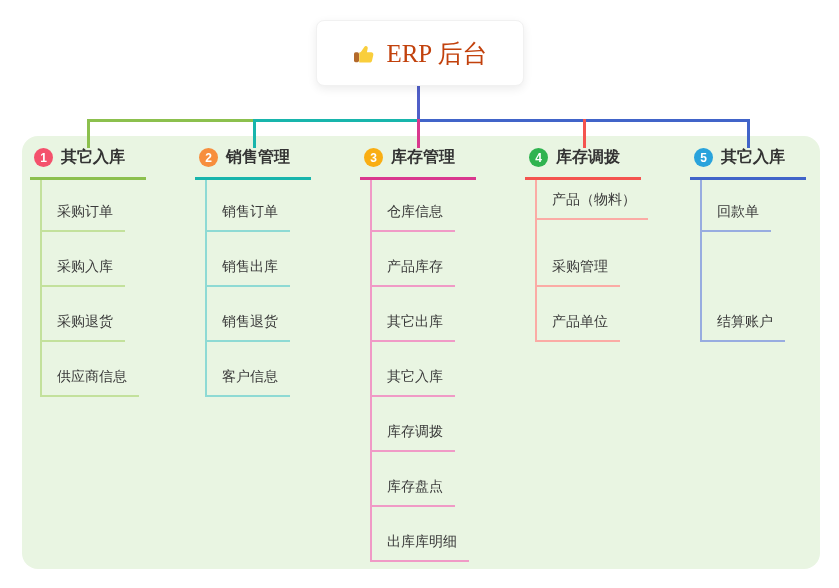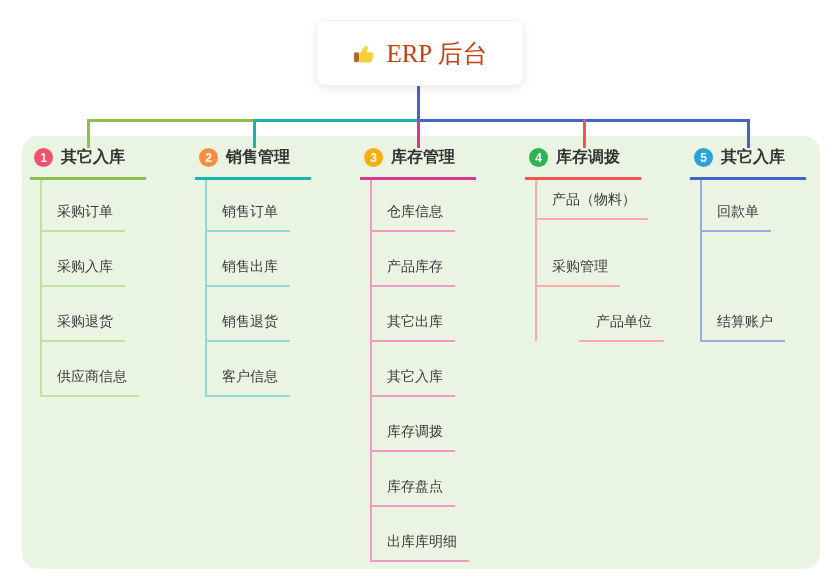--- a/index.html
+++ b/index.html
@@ -96,19 +96,19 @@
           <span class="badge" style="background: rgb(247, 142, 61);">2</span>
           <span>销售管理</span>
         </div><div class="child-trunk" style="left: 10px; top: 35px; height: 216px; background: rgb(142, 218, 212);"></div><div class="child" style="top: 58px; border-bottom-color: rgb(142, 218, 212);">销售订单</div><div class="child" style="top: 113px; border-bottom-color: rgb(142, 218, 212);">销售出库</div><div class="child" style="top: 168px; border-bottom-color: rgb(142, 218, 212);">销售退货</div><div class="child" style="top: 223px; border-bottom-color: rgb(142, 218, 212);">客户信息</div></div>
       <div class="branch" style="left: 360px;"><div class="branch-title" style="border-bottom-color: rgb(217, 56, 142);">
           <span class="badge" style="background: rgb(249, 174, 19);">3</span>
           <span>库存管理</span>
         </div><div class="child-trunk" style="left: 10px; top: 35px; height: 381px; background: rgb(240, 154, 198);"></div><div class="child" style="top: 58px; border-bottom-color: rgb(240, 154, 198);">仓库信息</div><div class="child" style="top: 113px; border-bottom-color: rgb(240, 154, 198);">产品库存</div><div class="child" style="top: 168px; border-bottom-color: rgb(240, 154, 198);">其它出库</div><div class="child" style="top: 223px; border-bottom-color: rgb(240, 154, 198);">其它入库</div><div class="child" style="top: 278px; border-bottom-color: rgb(240, 154, 198);">库存调拨</div><div class="child" style="top: 333px; border-bottom-color: rgb(240, 154, 198);">库存盘点</div><div class="child" style="top: 388px; border-bottom-color: rgb(240, 154, 198);">出库库明细</div></div>
       <div class="branch" style="left: 525px;"><div class="branch-title" style="border-bottom-color: rgb(244, 84, 79);">
           <span class="badge" style="background: rgb(47, 179, 79);">4</span>
           <span>库存调拨</span>
-        </div><div class="child-trunk" style="left: 10px; top: 35px; height: 161px; background: rgb(251, 171, 165);"></div><div class="child" style="top: 46px; border-bottom-color: rgb(251, 171, 165);">产品（物料）</div><div class="child" style="top: 113px; border-bottom-color: rgb(251, 171, 165);">采购管理</div><div class="child" style="top: 168px; border-bottom-color: rgb(251, 171, 165); margin-left: 44px;">产品单位</div></div>
+        </div><div class="child-trunk" style="left: 10px; top: 35px; height: 161px; background: rgb(251, 171, 165);"></div><div class="child" style="top: 46px; border-bottom-color: rgb(251, 171, 165);">产品（物料）</div><div class="child" style="top: 113px; border-bottom-color: rgb(251, 171, 165);">采购管理</div><div class="child" style="top: 168px; border-bottom-color: rgb(251, 171, 165);">产品单位</div></div>
       <div class="branch" style="left: 690px;"><div class="branch-title" style="border-bottom-color: rgb(65, 100, 201);">
           <span class="badge" style="background: rgb(41, 163, 220);">5</span>
           <span>其它入库</span>
         </div><div class="child-trunk" style="left: 10px; top: 35px; height: 161px; background: rgb(152, 172, 224);"></div><div class="child" style="top: 58px; border-bottom-color: rgb(152, 172, 224);">回款单</div><div class="child" style="top: 168px; border-bottom-color: rgb(152, 172, 224);">结算账户</div></div>
     </div>
 </div>
 
 </body></html>

